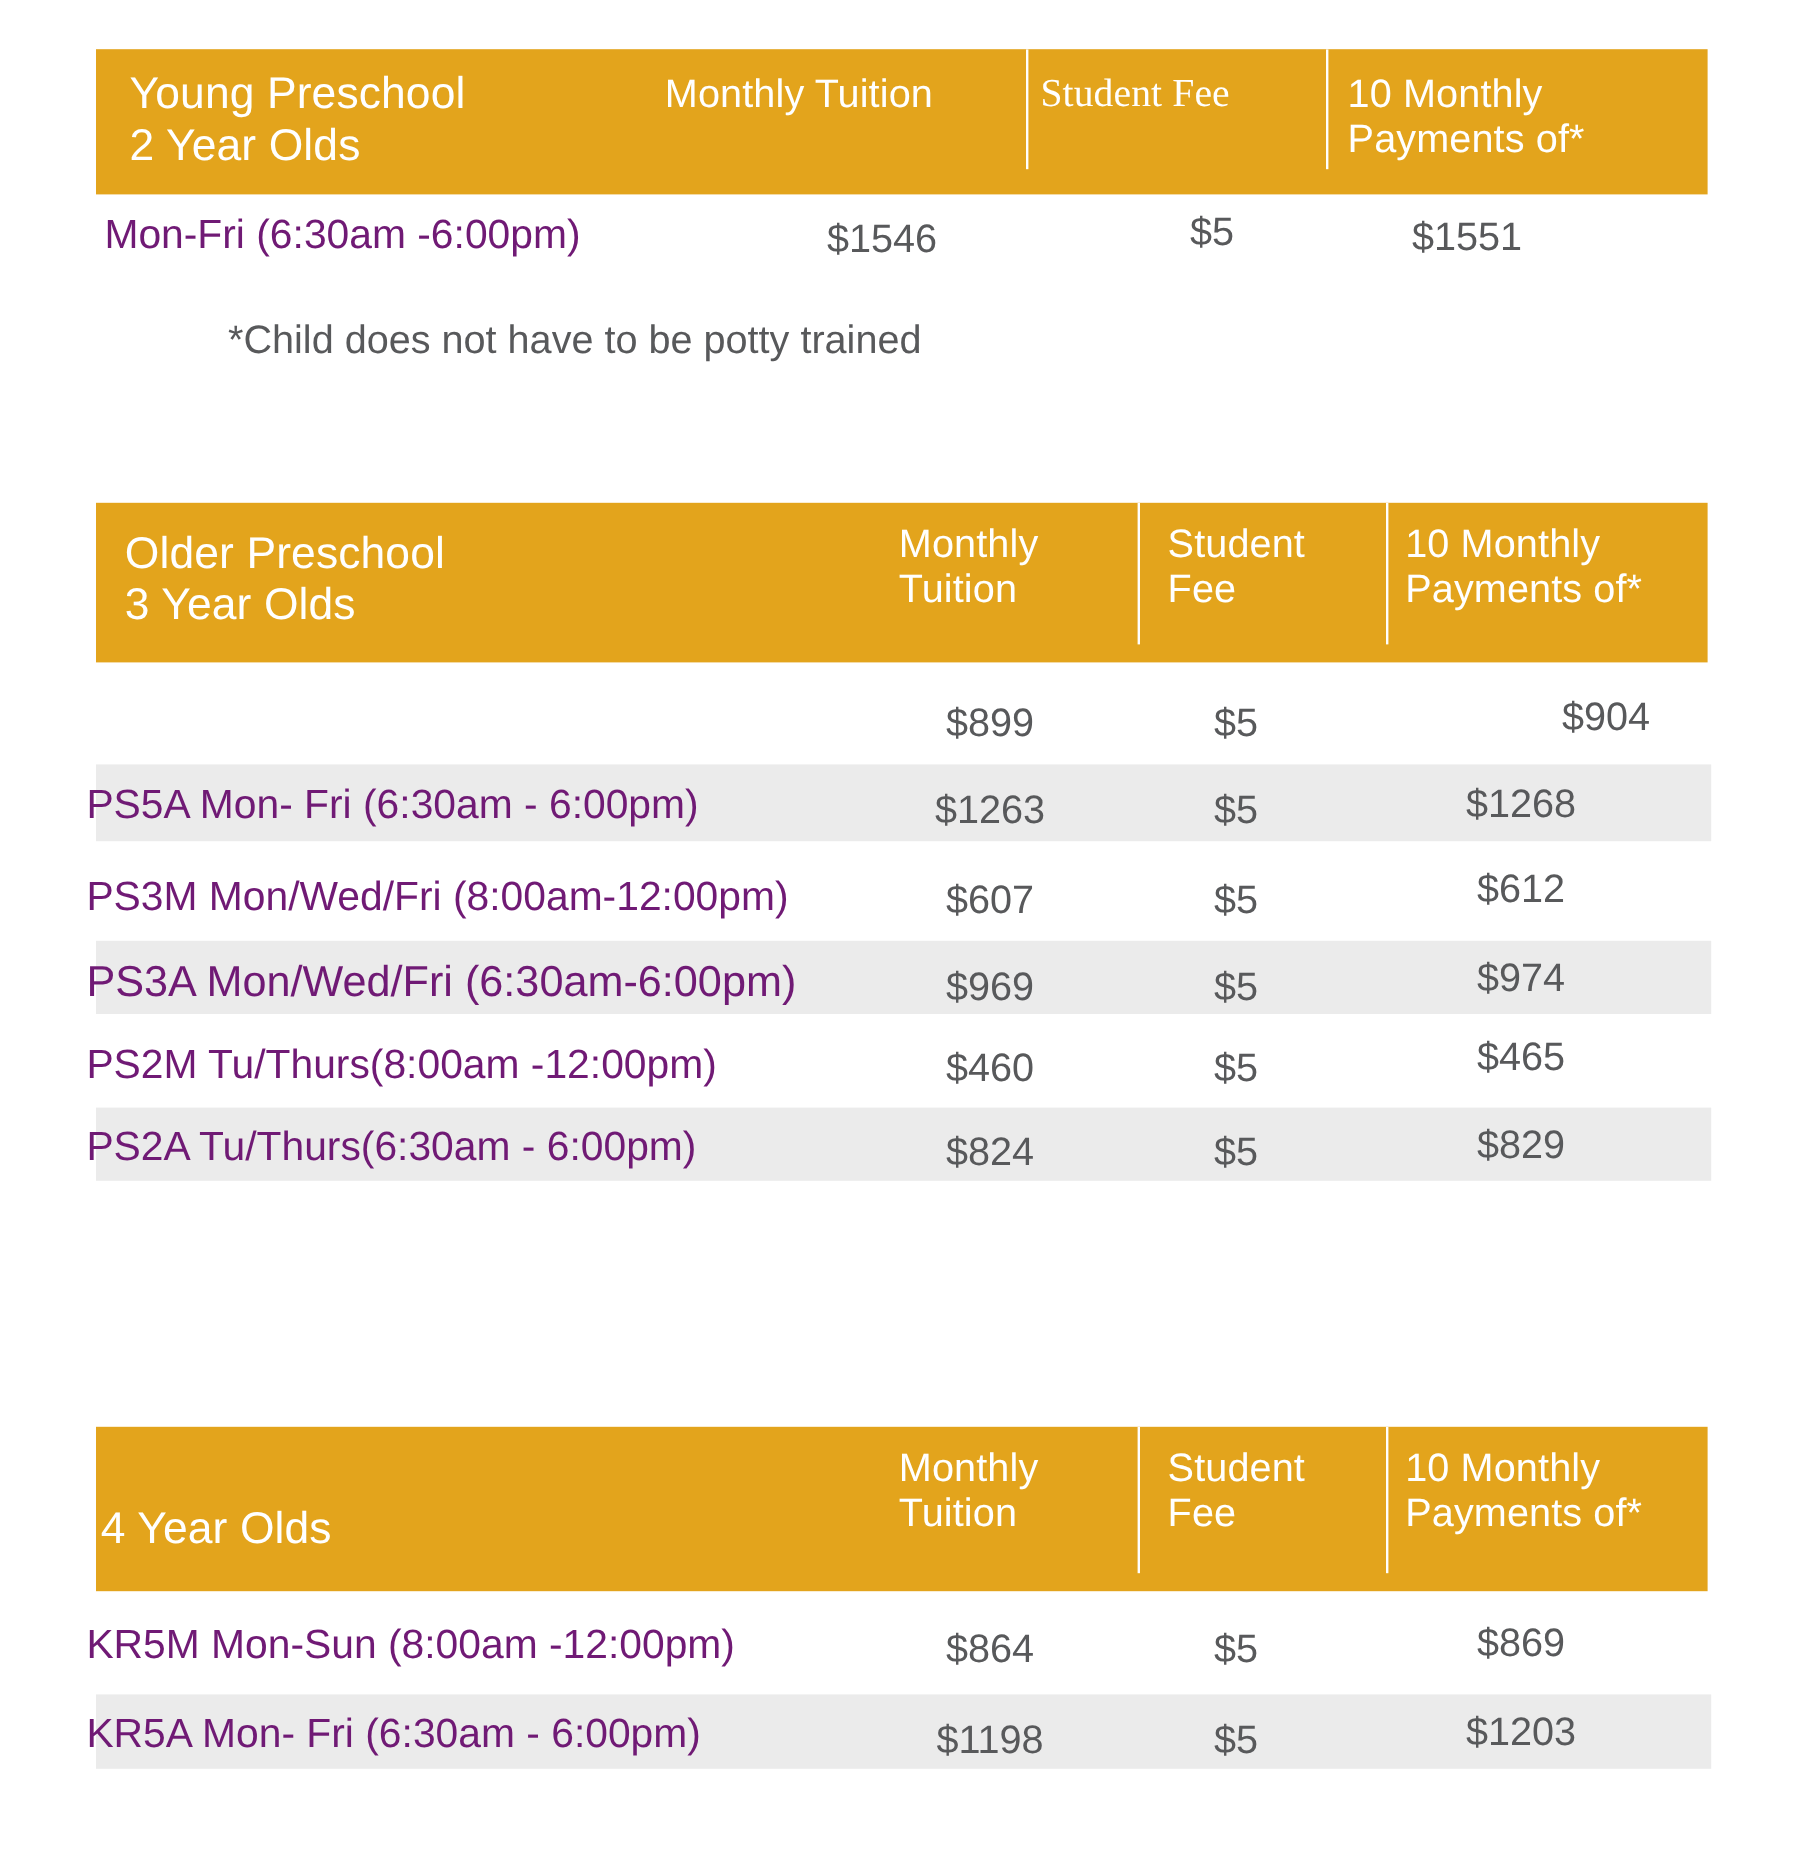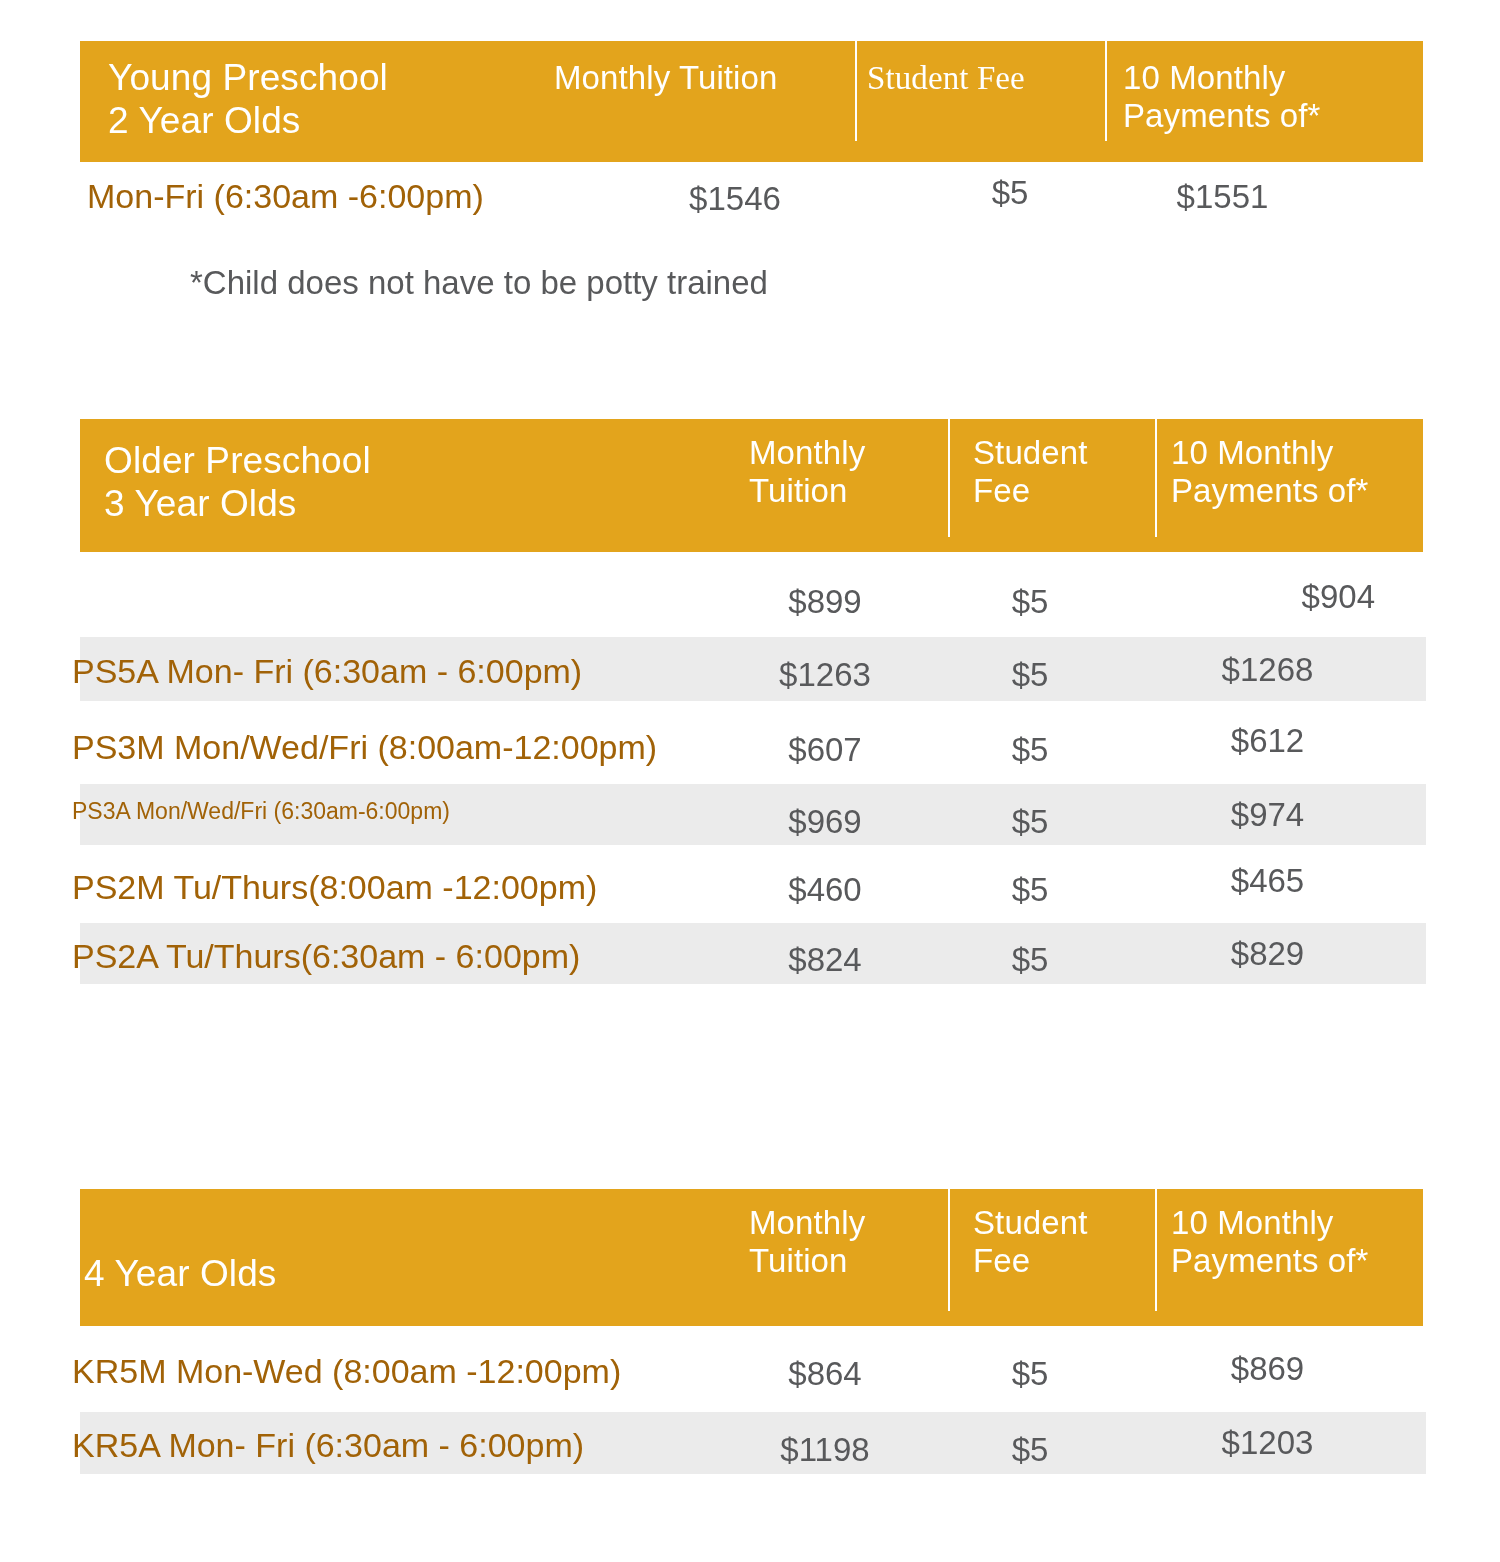--- a/index.html
+++ b/index.html
@@ -64,21 +64,21 @@
   }
   .row {
     position: absolute;
     left: 0;
   }
   .row.striped {
     background: #EBEBEB;
   }
   .cell-label {
     position: absolute;
-    color: #a16207;
+    color: #701a75;
     white-space: nowrap;
     line-height: 1;
   }
   .cell-val {
     position: absolute;
     color: #58595B;
     white-space: nowrap;
     line-height: 1;
     text-align: center;
   }
@@ -155,21 +155,21 @@
       </div>
 
       <div class="row" style="top:163px; width:1346px; height:60px;">
         <div class="cell-label" style="left:-8px; top:15px; font-size:34px;">PS3M Mon/Wed/Fri (8:00am-12:00pm)</div>
         <div class="cell-val" style="left:650px; top:18px; width:190px; font-size:33px;">$607</div>
         <div class="cell-val" style="left:870px; top:18px; width:160px; font-size:33px;">$5</div>
         <div class="cell-val" style="left:1080px; top:9px; width:215px; font-size:33px;">$612</div>
       </div>
 
       <div class="row striped" style="top:232px; width:1346px; height:61px;">
-        <div class="cell-label" style="left:-8px; top:16px; font-size:23px;"> PS3A Mon/Wed/Fri (6:30am-6:00pm)</div>
+        <div class="cell-label" style="left:-8px; top:16px; font-size:36px;"> PS3A Mon/Wed/Fri (6:30am-6:00pm)</div>
         <div class="cell-val" style="left:650px; top:21px; width:190px; font-size:33px;">$969</div>
         <div class="cell-val" style="left:870px; top:21px; width:160px; font-size:33px;">$5</div>
         <div class="cell-val" style="left:1080px; top:14px; width:215px; font-size:33px;">$974</div>
       </div>
 
       <div class="row" style="top:303px; width:1346px; height:60px;">
         <div class="cell-label" style="left:-8px; top:15px; font-size:34px;">PS2M Tu/Thurs(8:00am -12:00pm)</div>
         <div class="cell-val" style="left:650px; top:18px; width:190px; font-size:33px;">$460</div>
         <div class="cell-val" style="left:870px; top:18px; width:160px; font-size:33px;">$5</div>
         <div class="cell-val" style="left:1080px; top:9px; width:215px; font-size:33px;">$465</div>
@@ -196,21 +196,21 @@
       <div class="hdr-col" style="left:893px; top:15px; font-size:33px;"><span>Student</span><br><span>Fee</span></div>
 
       <div class="hdr-div" style="left:1075px; top:0px; height:122px;"></div>
 
       <div class="hdr-col" style="left:1091px; top:15px; font-size:33px;"><span>10 Monthly</span><br><span>Payments of*</span></div>
     </div>
 
     <div class="rows" style="top:137px; width:1346px; height:160px;">
 
       <div class="row" style="top:14px; width:1346px; height:58px;">
-        <div class="cell-label" style="left:-8px; top:14px; font-size:34px;">KR5M Mon-Wed (8:00am -12:00pm)</div>
+        <div class="cell-label" style="left:-8px; top:14px; font-size:34px;">KR5M Mon-Sun (8:00am -12:00pm)</div>
         <div class="cell-val" style="left:650px; top:17px; width:190px; font-size:33px;">$864</div>
         <div class="cell-val" style="left:870px; top:17px; width:160px; font-size:33px;">$5</div>
         <div class="cell-val" style="left:1080px; top:12px; width:215px; font-size:33px;">$869</div>
       </div>
 
       <div class="row striped" style="top:86px; width:1346px; height:62px;">
         <div class="cell-label" style="left:-8px; top:16px; font-size:34px;">KR5A Mon- Fri (6:30am - 6:00pm)</div>
         <div class="cell-val" style="left:650px; top:21px; width:190px; font-size:33px;">$1198</div>
         <div class="cell-val" style="left:870px; top:21px; width:160px; font-size:33px;">$5</div>
         <div class="cell-val" style="left:1080px; top:14px; width:215px; font-size:33px;">$1203</div>

